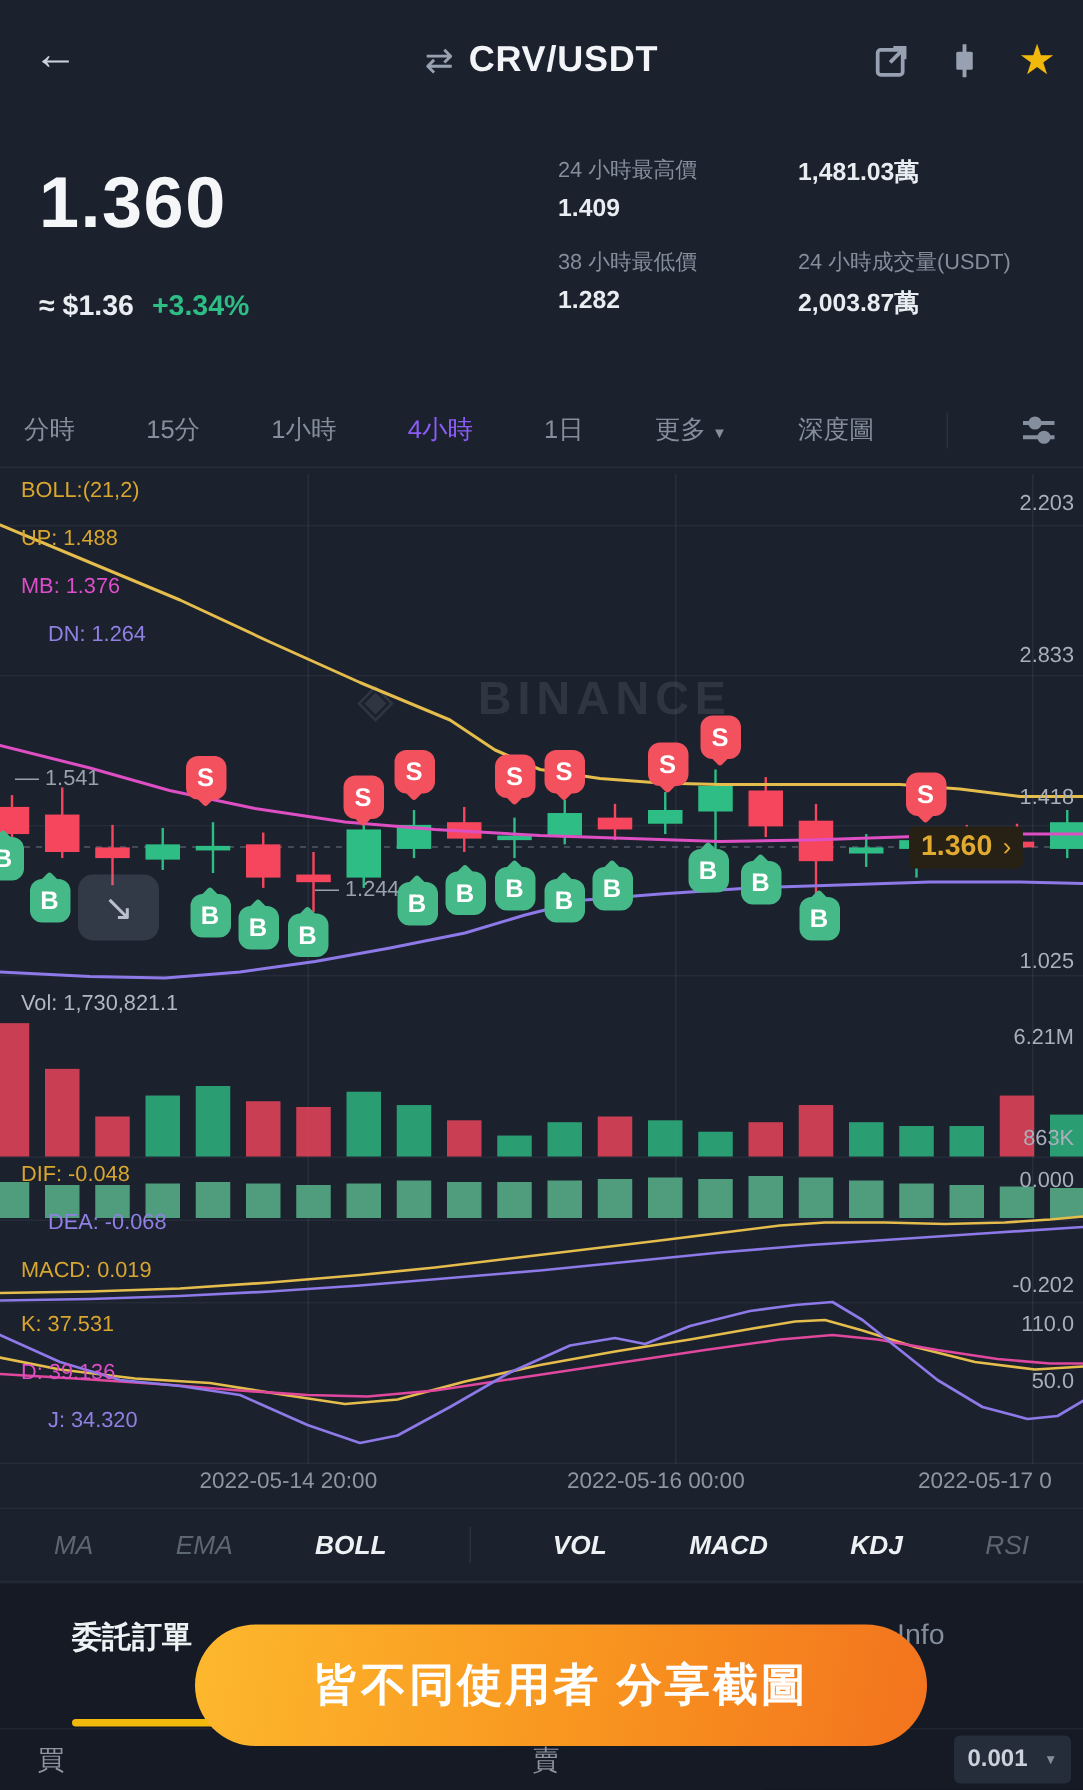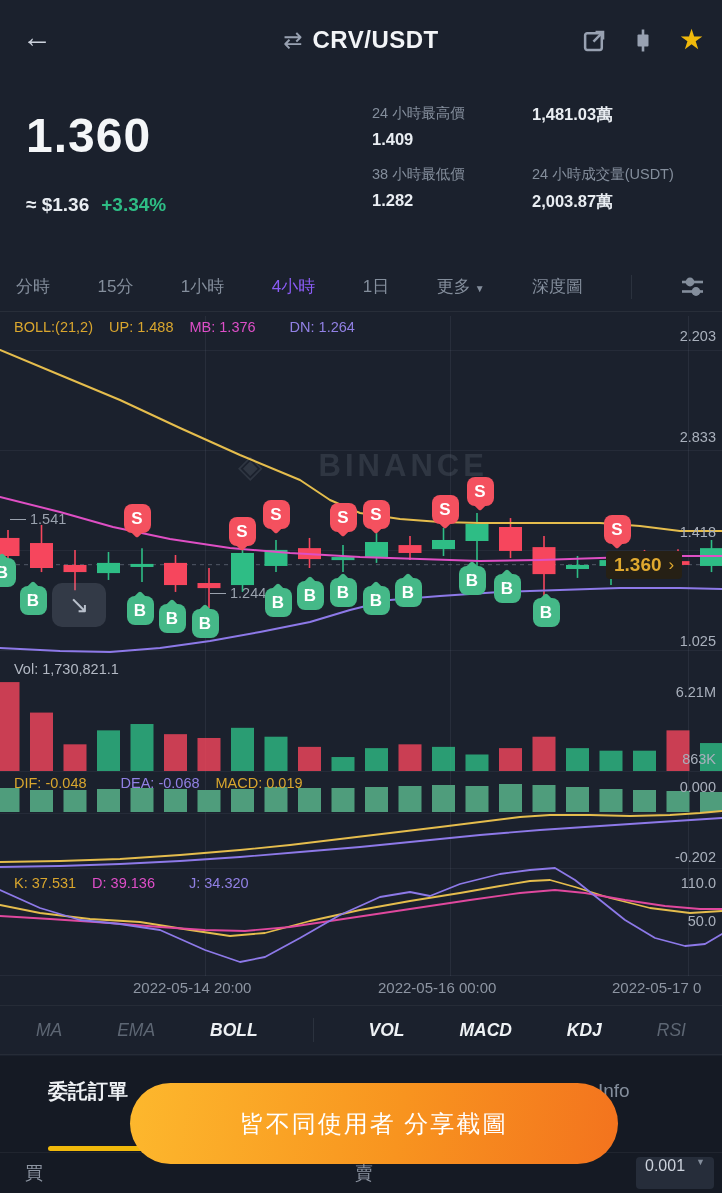--- a/index.html
+++ b/index.html
@@ -31,21 +31,21 @@
   .hgl{position:absolute;left:0;right:0;height:1px;background:rgba(132,142,156,.10);z-index:0;}
   .wm{position:absolute;left:238px;top:447px;display:flex;align-items:center;gap:10px;color:rgba(148,158,173,.17);z-index:1;}
   .wm .logo{font-size:32px;}
   .wm .txt{font-size:31px;font-weight:bold;letter-spacing:4px;margin-left:46px;}
   #chart-svg{position:absolute;left:0;top:0;z-index:2;pointer-events:none;}
   #marker-layer{position:absolute;inset:0;z-index:5;pointer-events:none;}
   .mk{position:absolute;width:27px;height:29px;border-radius:8px;color:#fff;font-weight:bold;font-size:17px;display:flex;align-items:center;justify-content:center;}
   .mk::after{content:"";position:absolute;width:10px;height:10px;background:inherit;transform:rotate(45deg);left:8.5px;border-radius:2px;}
   .mk.b{background:#45b988;}.mk.b::after{top:-3px;}
   .mk.s{background:#f4515f;}.mk.s::after{bottom:-3px;}
-  .ov{position:absolute;font-size:14.5px;display:flex;gap:16px;white-space:nowrap;z-index:4;}
+  .ov{position:absolute;font-size:14.5px;display:flex;gap:16px;white-space:nowrap;z-index:4;flex-direction:column;}
   .c-gold{color:#d9a62e;}.c-pink{color:#de4ec8;}.c-purple{color:#9180e4;margin-left:18px;}.c-gray{color:#b3b9c4;}
   .ylab{position:absolute;right:6px;font-size:14.5px;color:#a9b0bc;z-index:4;}
   .llab{position:absolute;font-size:14.5px;color:#9aa2ae;z-index:4;display:flex;align-items:center;gap:4px;}
   .llab .dash{width:16px;height:1px;background:#9aa2ae;}
   .date{position:absolute;top:979px;font-size:15px;color:#8d95a2;z-index:4;white-space:nowrap;}
   .ptag{position:absolute;left:606px;top:551px;height:28px;padding:0 8px;background:#262015;border-radius:4px;display:flex;align-items:center;gap:7px;z-index:6;}
   .ptag .v{color:#e0a92f;font-size:19px;font-weight:bold;}
   .ptag .ch{color:#e0a92f;font-size:17px;}
   .handle{position:absolute;left:52px;top:583px;width:54px;height:44px;background:rgba(150,160,175,.20);border-radius:10px;display:flex;align-items:center;justify-content:center;z-index:6;}
   .handle span{color:#b9c0cc;font-size:24px;}
@@ -54,25 +54,25 @@
   .ind{font-size:17.5px;color:#5d6673;font-style:italic;}
   .ind.on{color:#eef1f4;font-weight:bold;}
   
   .footer{position:absolute;left:0;right:0;top:1056px;bottom:0;background:#151a24;}
   .orders-tab{position:absolute;left:48px;top:1078px;font-size:20px;font-weight:bold;color:#eef1f4;z-index:3;}
   .tab-underline{position:absolute;left:48px;top:1146px;width:96px;height:5px;background:#f0b90b;border-radius:3px;z-index:3;}
   .info-tab{position:absolute;left:598px;top:1080px;font-size:19px;color:#848e9c;z-index:3;}
   .row-sep{position:absolute;left:0;right:0;top:1152px;height:1px;background:rgba(255,255,255,.05);z-index:3;}
   .buy-tab{position:absolute;left:25px;top:1161px;font-size:18px;color:#8d95a2;z-index:3;}
   .sell-tab{position:absolute;left:355px;top:1161px;font-size:18px;color:#8d95a2;z-index:3;}
-  .tick{position:absolute;left:636px;top:1157px;width:78px;height:32px;background:#262d3a;border-radius:4px;display:flex;align-items:flex-start;justify-content:space-between;padding:0 9px;z-index:3;}
+  .tick{position:absolute;left:636px;top:1157px;width:78px;height:32px;background:#262d3a;border-radius:4px;display:flex;align-items:center;justify-content:space-between;padding:0 9px;z-index:3;font-weight:bold;}
   .tick .tv{font-size:16px;color:#ccd2dc;}
   .tick .caret{font-size:9px;color:#848e9c;}
   .toast{position:absolute;left:130px;top:1083px;width:488px;height:81px;border-radius:42px;background:linear-gradient(100deg,#fdb82d,#f8941f 55%,#f3731e);display:flex;align-items:center;justify-content:center;z-index:30;}
-  .toast span{font-size:24px;font-weight:normal;color:#ffffff;letter-spacing:2px;}
+  .toast span{font-size:30px;font-weight:bold;color:#ffffff;letter-spacing:2px;}
   svg.ic{display:block;}
 </style>
 </head>
 <body>
 
 <div class="screen">
 
   <div class="back">←</div>
   <div class="hdr-center">
     <span class="swap">⇄</span>

